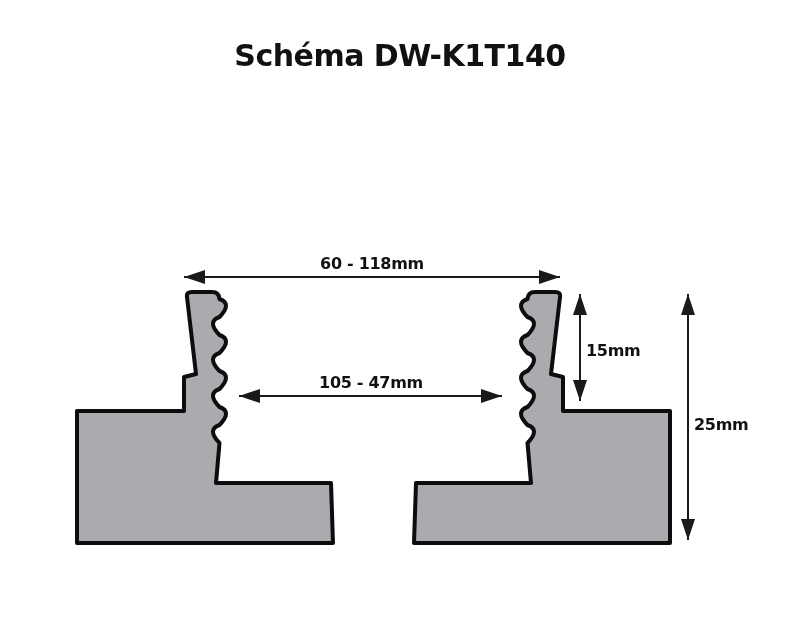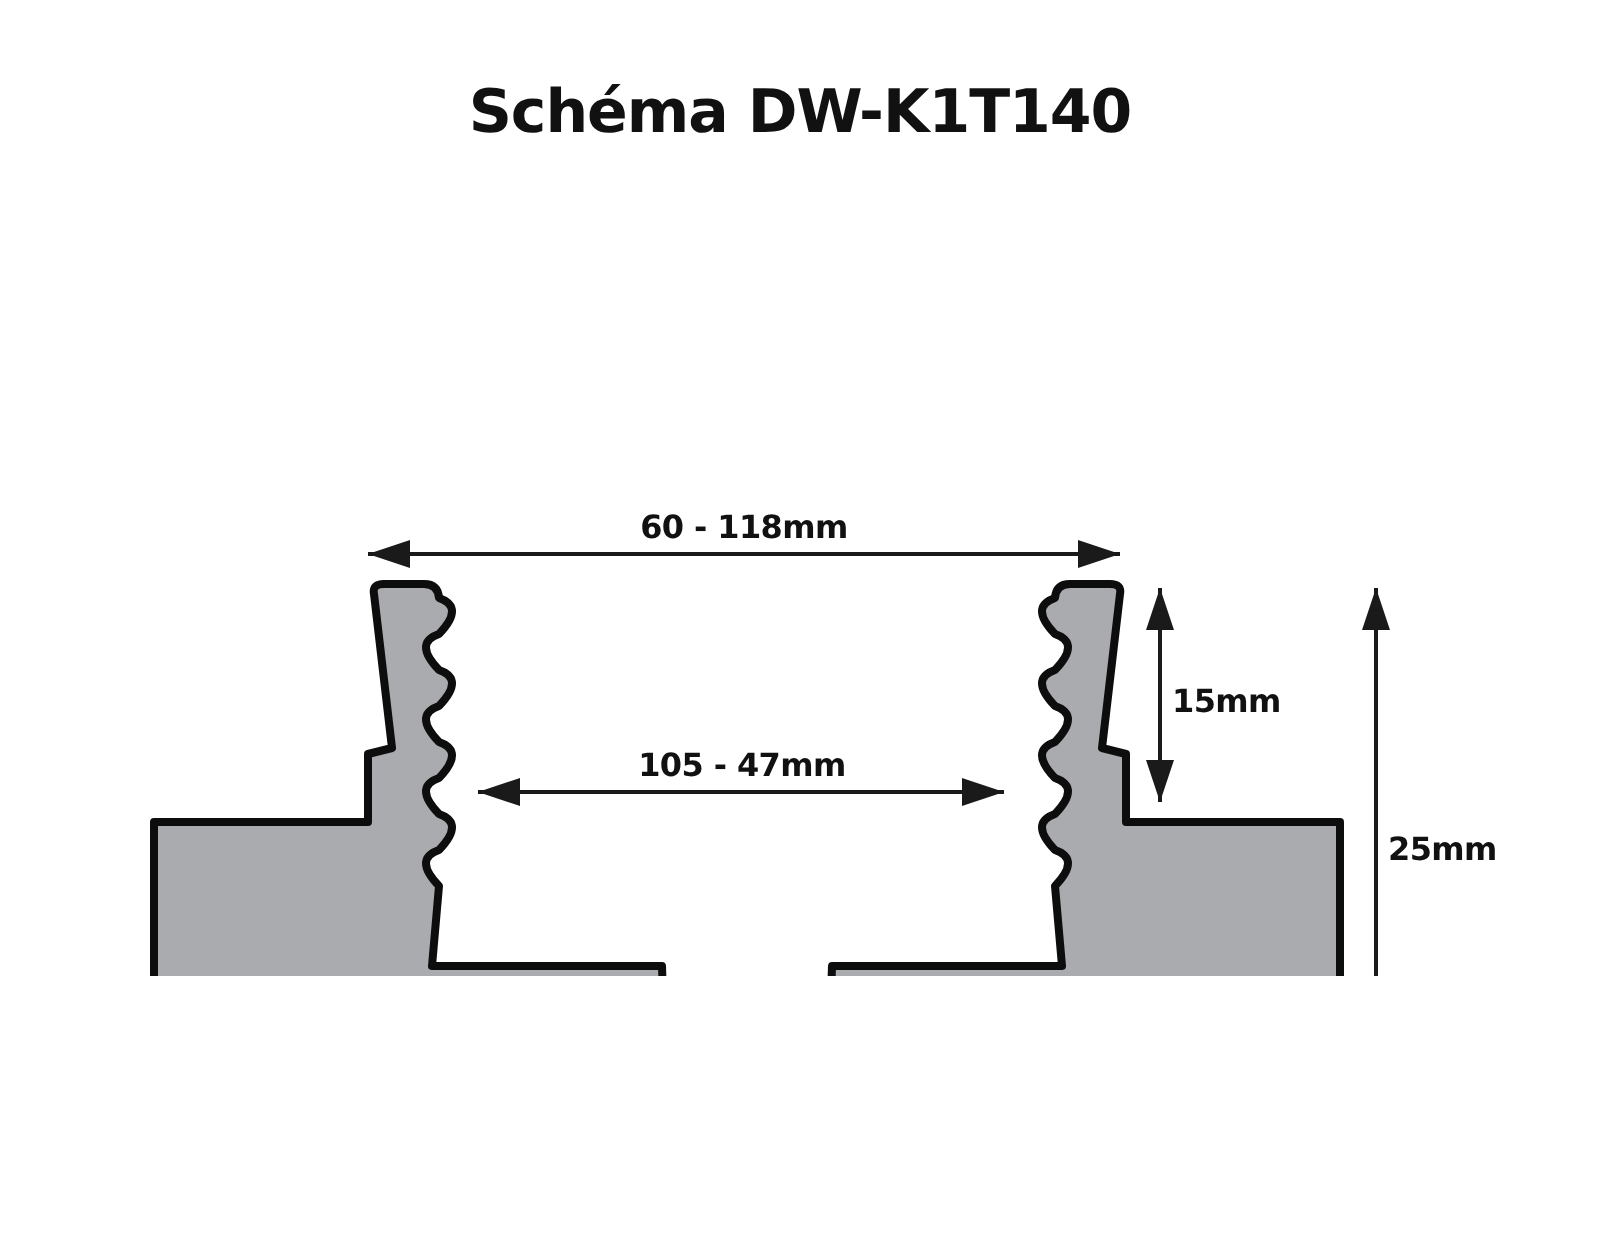--- a/index.html
+++ b/index.html
@@ -3,21 +3,21 @@
 <meta charset="utf-8">
 <style>
   html, body {
     margin: 0;
     padding: 0;
     background: #ffffff;
   }
   .page {
     position: relative;
     width: 805px;
-    height: 488px;
+    height: 624px;
     background: #ffffff;
     overflow: hidden;
     font-family: "DejaVu Sans", "Liberation Sans", sans-serif;
   }
   svg.diagram {
     display: block;
     width: 805px;
     height: 624px;
   }
   .title-text {

